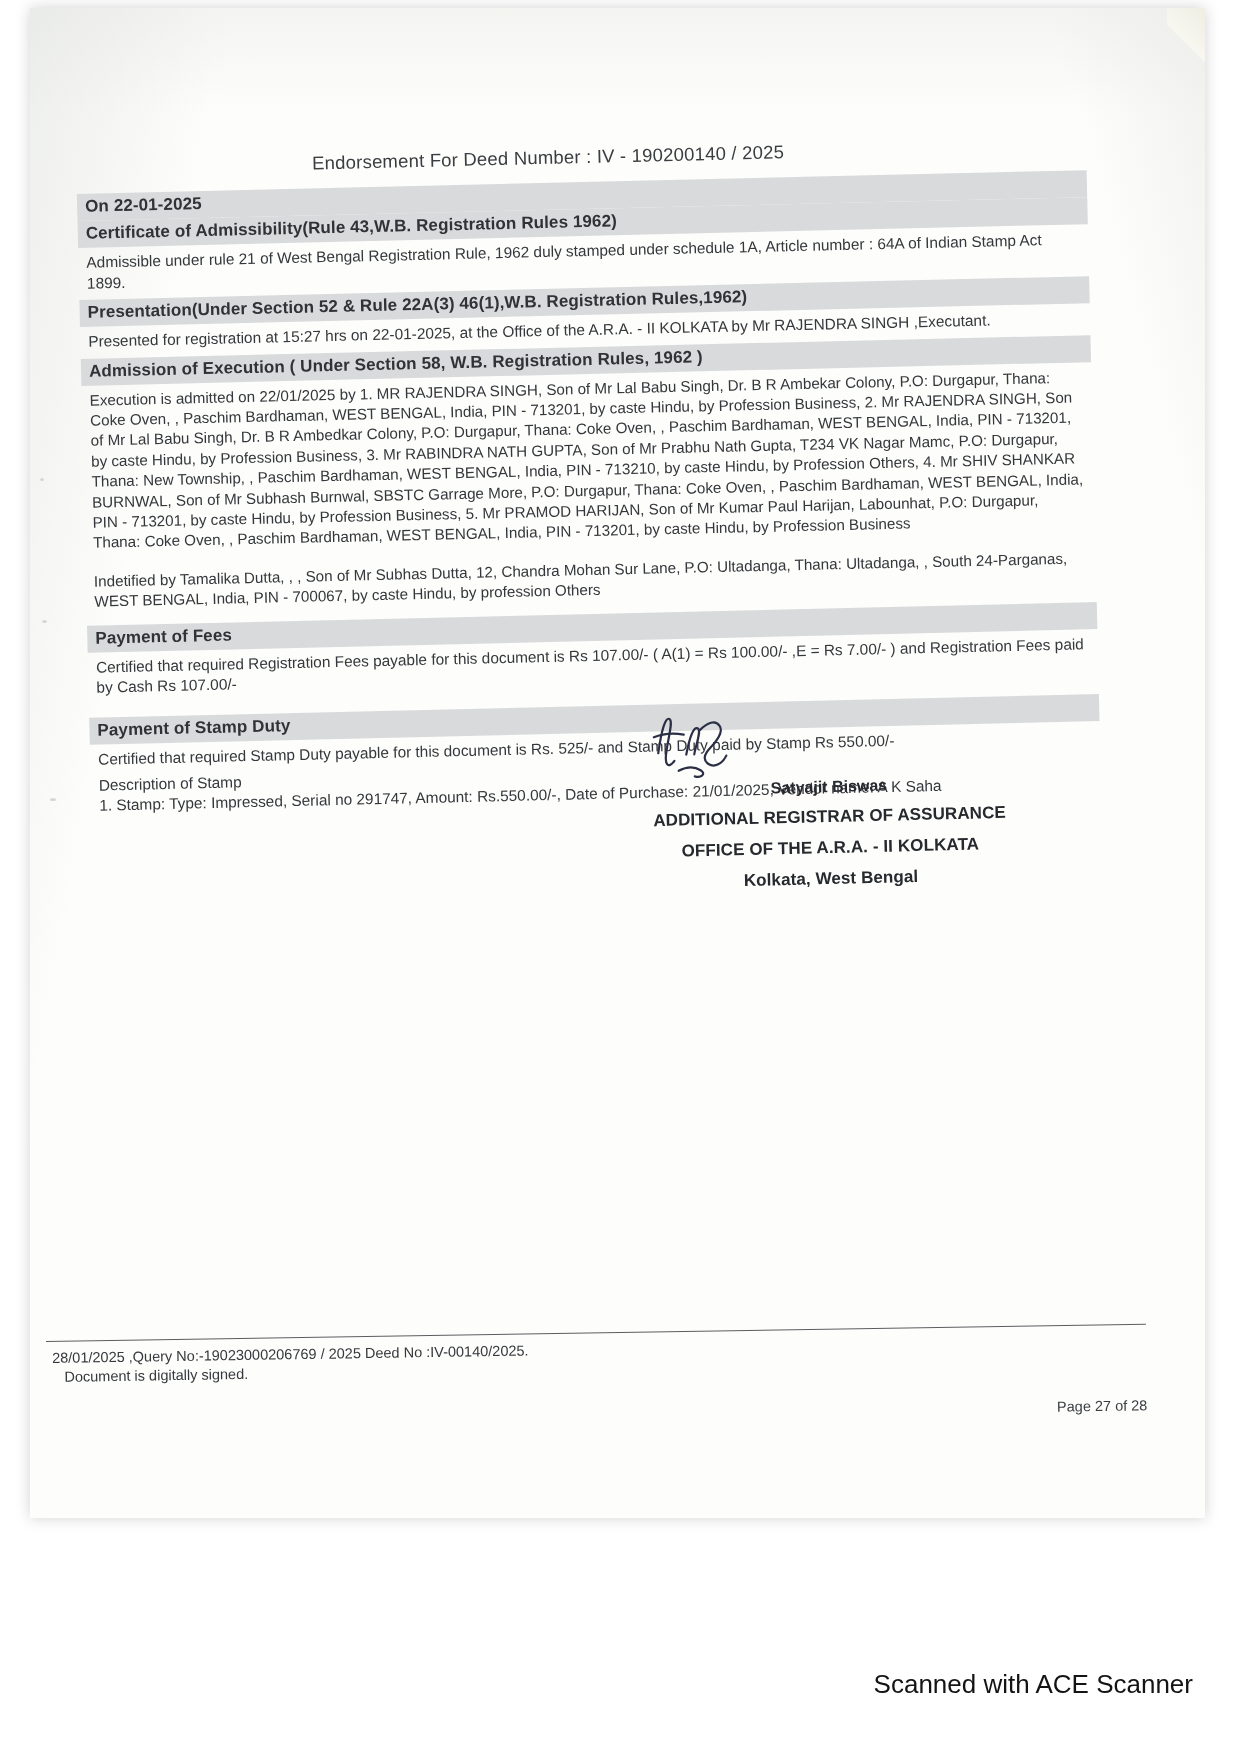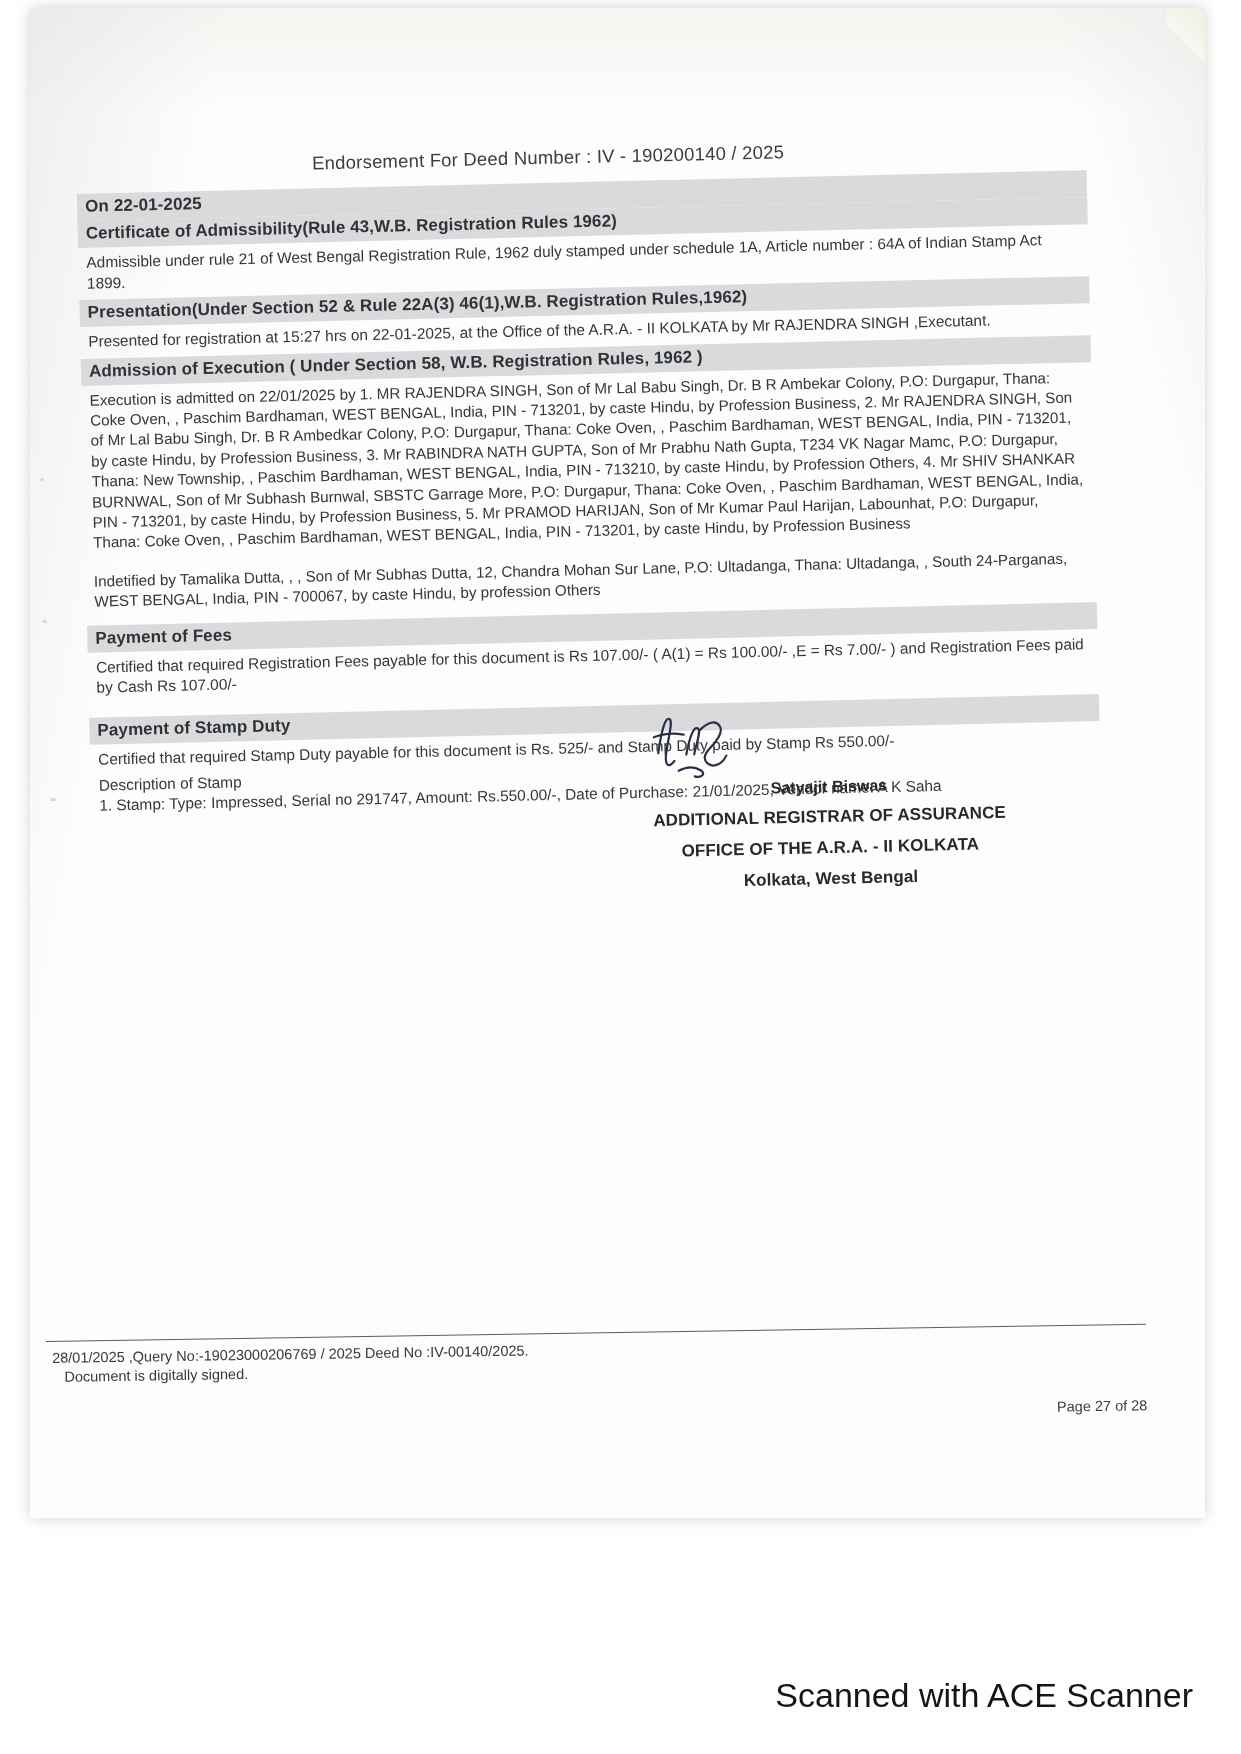--- a/index.html
+++ b/index.html
@@ -149,22 +149,22 @@
     top: 1390px;
     font-size: 14.5px;
     color: #3a3d41;
     transform: rotate(-0.9deg);
   }
 
   
   #scanner-watermark {
     position: absolute;
     right: 48px;
-    bottom: 39px;
-    font-size: 34px;
+    bottom: 54px;
+    font-size: 26px;
     color: #141414;
     font-family: "Liberation Sans", sans-serif;
   }
 
   
   .speck {
     position: absolute;
     background: #d7d8d6;
     border-radius: 50%;
   }

